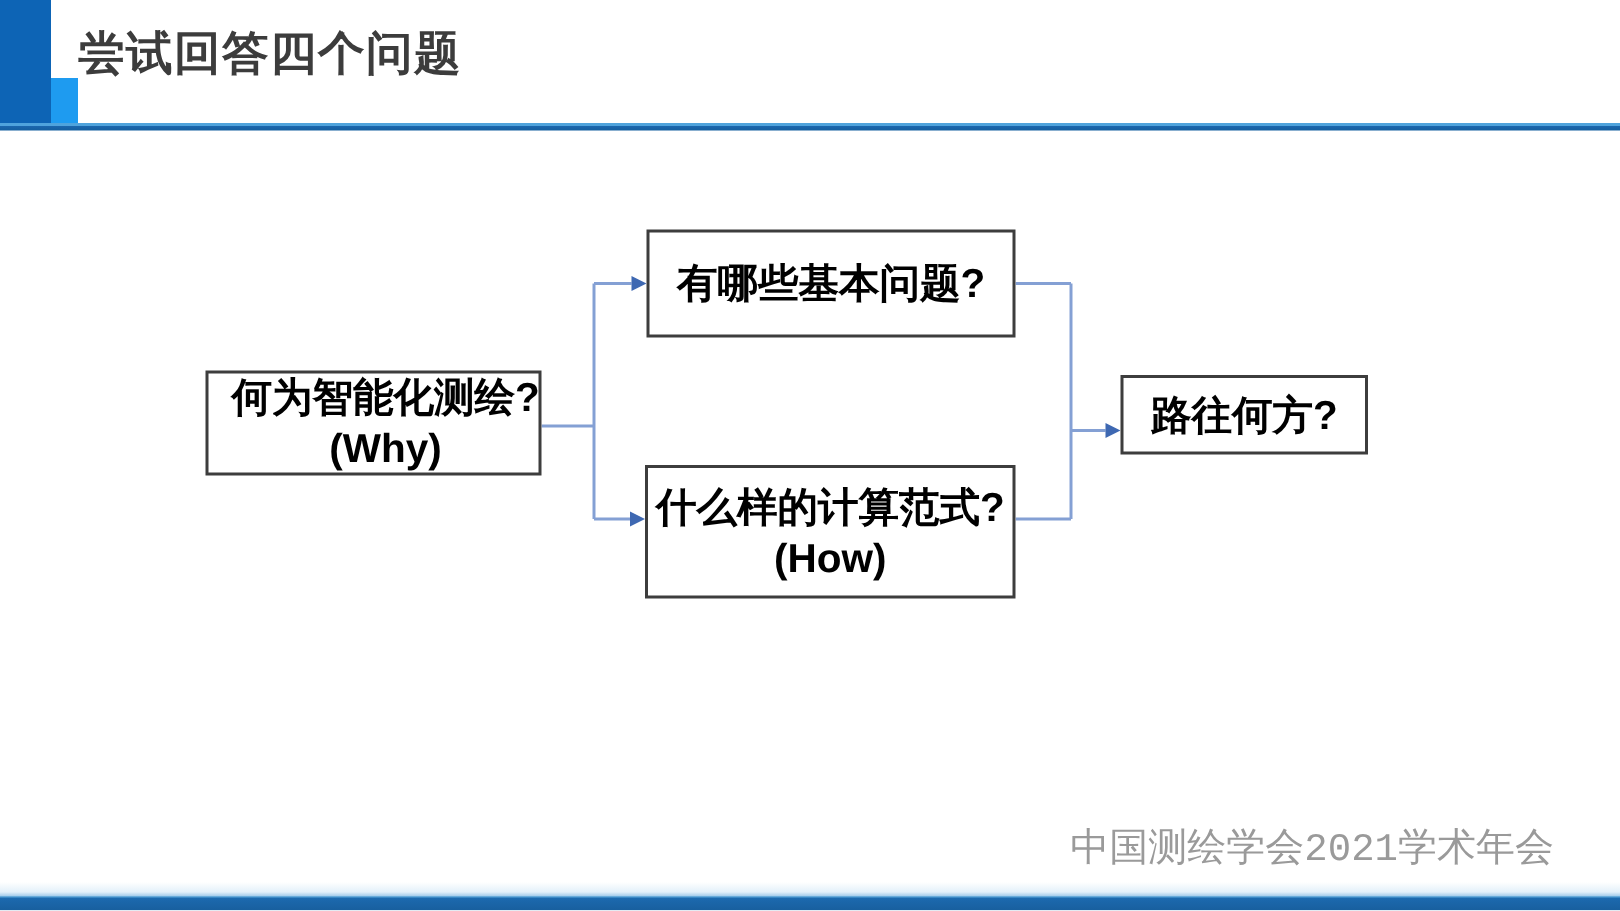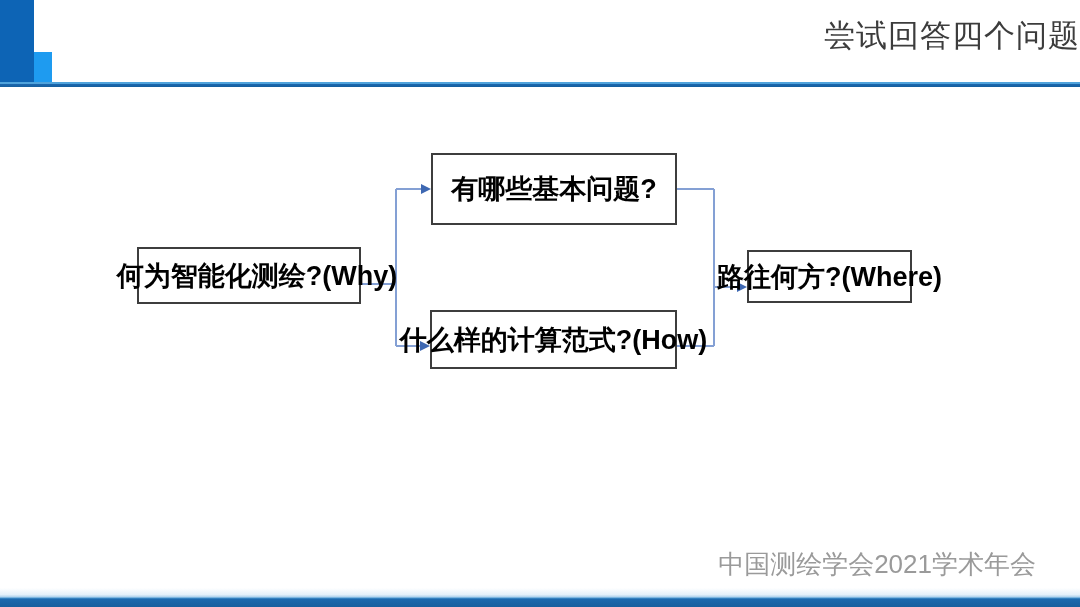--- a/index.html
+++ b/index.html
@@ -25,24 +25,24 @@
     width: 18px; height: 30px;
     background: #1e9bf0;
   }
 
   
   .title {
     position: absolute;
     left: 0; top: 14px;
     width: 100%;
     margin: 0;
-    text-align: right;
+    text-align: left;
     text-indent: 52px;
     font-size: 31px;
-    font-weight: normal;
+    font-weight: bold;
     letter-spacing: 1px;
     color: #3c3c3c;
     line-height: 44px;
     white-space: nowrap;
   }
   .title-rule {
     position: absolute;
     left: 0; top: 82px;
     width: 100%; height: 5px;
     background: linear-gradient(to bottom, #5badе4 0%, #4fa3dc 35%, #1b67ae 55%, #155f9f 100%);
@@ -57,39 +57,40 @@
     pointer-events: none;
   }
 
   
   .node {
     position: absolute;
     box-sizing: border-box;
     border: 2px solid #3d3d3d;
     background: #ffffff;
     display: flex;
+    flex-direction: column;
     align-items: center;
     justify-content: center;
     font-weight: bold;
     font-size: 27px;
     line-height: 34px;
     color: #000000;
     white-space: nowrap;
     text-align: center;
   }
-  .node-why   { left: 137px; top: 247px; width: 224px; height: 57px; padding-left: 16px; }
+  .node-why   { left: 137px; top: 247px; width: 224px; height: 70px; padding-left: 16px; }
   .node-what  { left: 431px; top: 153px; width: 246px; height: 72px; }
-  .node-how   { left: 430px; top: 310px; width: 247px; height: 59px; }
+  .node-how   { left: 430px; top: 310px; width: 247px; height: 89px; }
   .node-where { left: 747px; top: 250px; width: 165px; height: 53px; }
 
   
   .footer {
     position: absolute;
     right: 44px; top: 547px;
-    font-family: Liberation Sans, sans-serif;
+    font-family: Liberation Mono, monospace;
     font-size: 26px;
     color: #9a9a9a;
     white-space: nowrap;
   }
 
   
   .bottom-bar {
     position: absolute;
     left: 0; bottom: 0;
     width: 100%; height: 19px;
@@ -138,20 +139,19 @@
     <div>有哪些基本问题?</div>
   </div>
 
   <div class="node node-how">
     <div>什么样的计算范式?</div>
     <div>(How)</div>
   </div>
 
   <div class="node node-where">
     <div>路往何方?</div>
-    <div>(Where)</div>
   </div>
 
   <div class="footer">中国测绘学会2021学术年会</div>
 
   <div class="bottom-bar"></div>
 
 </div>
 
 </body></html>

